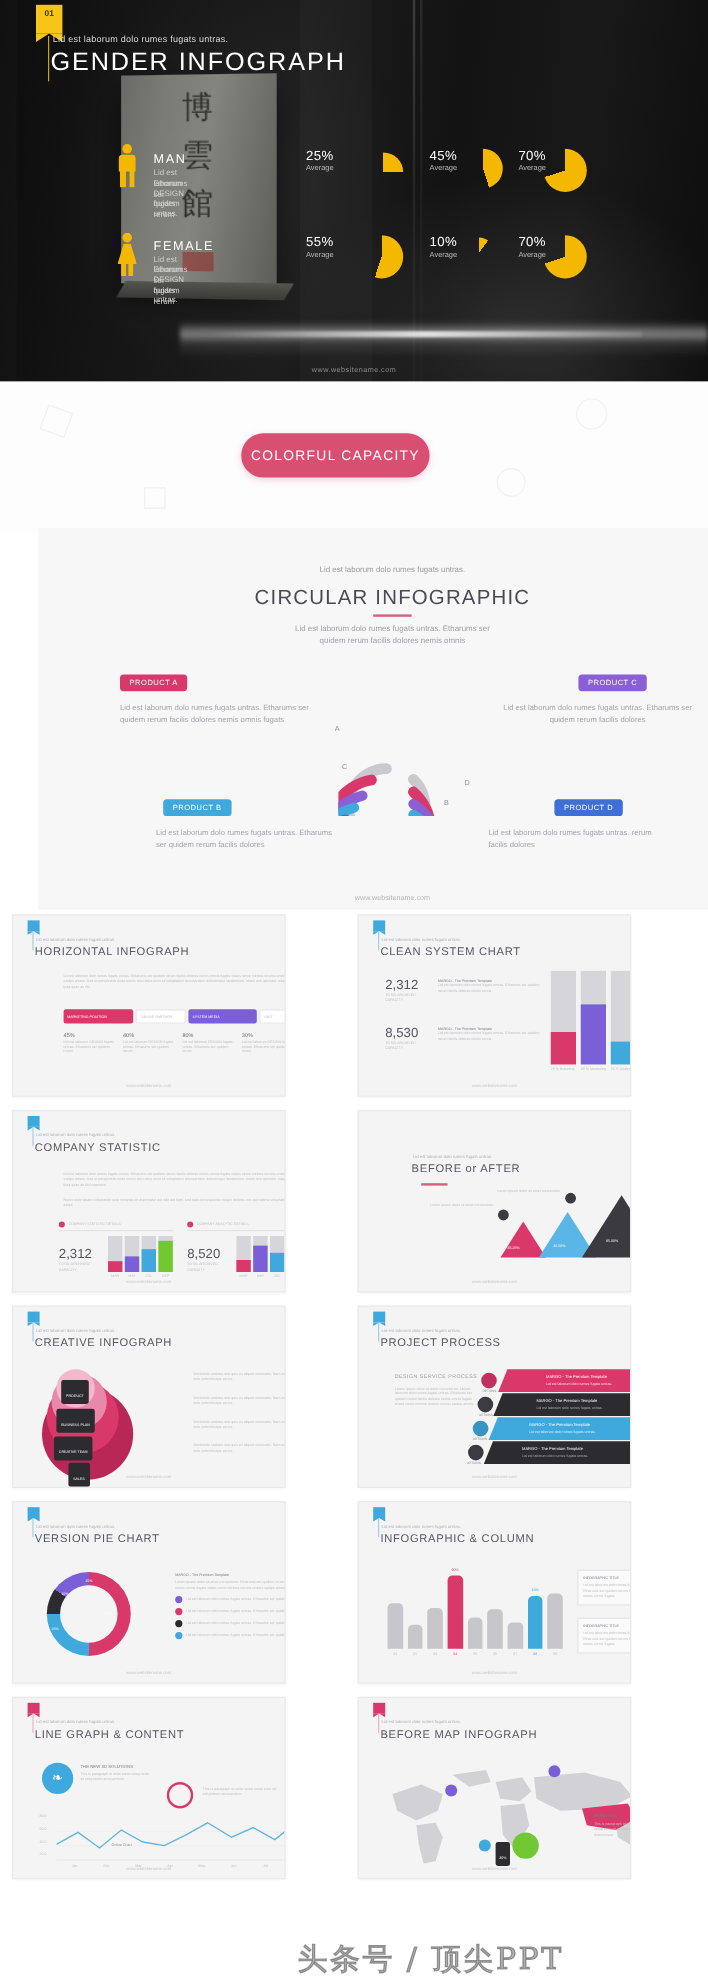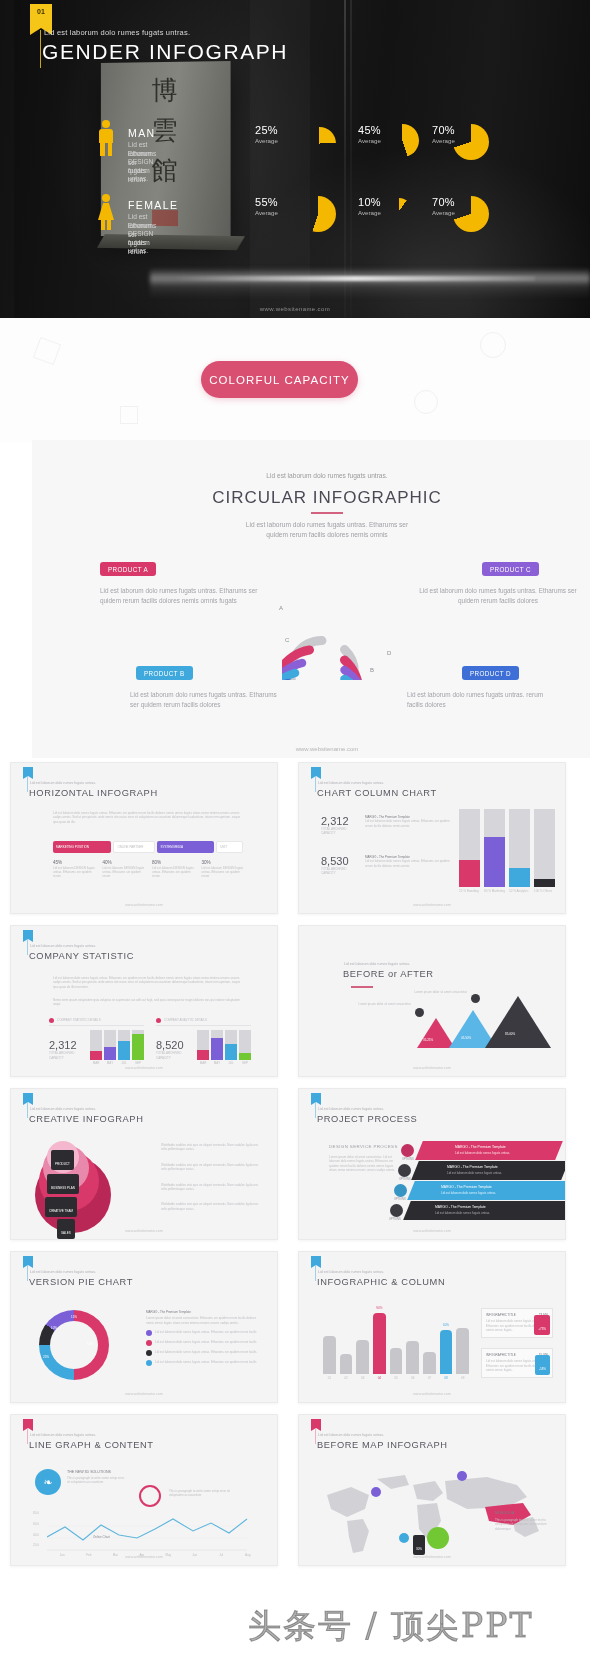--- a/index.html
+++ b/index.html
@@ -123,39 +123,39 @@
     padding:3.5px 8px; border-radius:3px; }
   .pill-txt { position:absolute; color:#a3a3a9; font-size:6.4px; line-height:9.5px; }
 
   .arcs { position:absolute; left:250px; top:115px; width:125px; height:125px; }
   .arc-label { position:absolute; color:#8e8e94; font-size:6px; }
   .circ-web { position:absolute; left:0; right:0; bottom:6px; text-align:center; color:#b5b5b5; font-size:6px; }
 
   
   .grid { position:absolute; left:0; top:762px; width:590px; }
   .slide {
-    position:absolute; width:268px; height:152px; background:#f4f4f5;
+    position:absolute; width:228px; height:152px; background:#f4f4f5;
     border:1px solid #eaeaea; box-shadow: 0 1px 3px rgba(0,0,0,.05);
     overflow:hidden;
   }
   .s-tag { position:absolute; left:12px; top:6px; width:10px; height:9px; }
   .s-tag::after { content:""; position:absolute; left:0; top:9px;
     border-left:5px solid; border-right:5px solid; border-bottom:3px solid transparent; border-color: inherit transparent; }
   .s-rule { position:absolute; left:16px; top:13px; width:1px; height:16px; }
   .s-eyebrow { position:absolute; left:18px; top:15px; color:#b0b0b4; font-size:3.6px; }
   .s-title { position:absolute; left:17px; top:22px; color:#56565f; font-size:9.3px; letter-spacing:.6px; font-weight:300; }
   .s-web { position:absolute; left:0; right:0; bottom:6px; text-align:center; color:#c6c6c6; font-size:3.6px; }
 
   .tiny { color:#c0c0c4; font-size:3px; line-height:4.4px; }
   .bignum { color:#55555e; font-size:11px; }
   .lbl { color:#9d9da3; font-size:3.2px; line-height:4.6px; }
 
   .wm {
     position:absolute; left:248px; bottom:8px;
-    font-family:"DejaVu Serif", serif; font-size:33px;
+    font-family:"DejaVu Serif", serif; font-size:25px;
     color:rgba(80,80,80,.45);
     -webkit-text-stroke:1px rgba(70,70,70,.5);
     letter-spacing:2px; white-space:nowrap;
   }
 </style>
 </head>
 <body>
 
 <div class="page">
 
@@ -342,21 +342,21 @@
             <div class="tiny">Lid est laborum DESIGN fugats untras. Etharums ser quidem rerum</div>
           </div>
       </div>
       <div class="s-web">www.websitename.com</div>
     </div>
 
     <div class="slide" style="left:298px;top:0">
       <div class="s-tag" style="left:12px;top:4px;background:#3fa9dd;color:#3fa9dd"></div>
       <div class="s-rule" style="left:16px;top:13px;background:#9fd0e8"></div>
       <div class="s-eyebrow" style="left:19px;top:18px">Lid est laborum dolo rumes fugats untras.</div>
-      <div class="s-title" style="left:18px;top:25px">CHART COLUMN CHART</div>
+      <div class="s-title" style="left:18px;top:25px">CLEAN SYSTEM CHART</div>
 
       <div style="position:absolute;left:22px;top:52px;width:130px">
         <div style="display:flex;gap:6px">
           <div style="width:38px">
             <div class="bignum">2,312</div>
             <div class="tiny">TOTAL ARCHIVED CAPACITY</div>
           </div>
           <div style="flex:1">
             <div class="tiny" style="color:#7b7b83">MARGO - The Premium Template</div>
             <div class="tiny">Lid est laborum dolo rumes fugats untras. Etharums ser quidem rerum facilis dolores nemis omnis</div>

